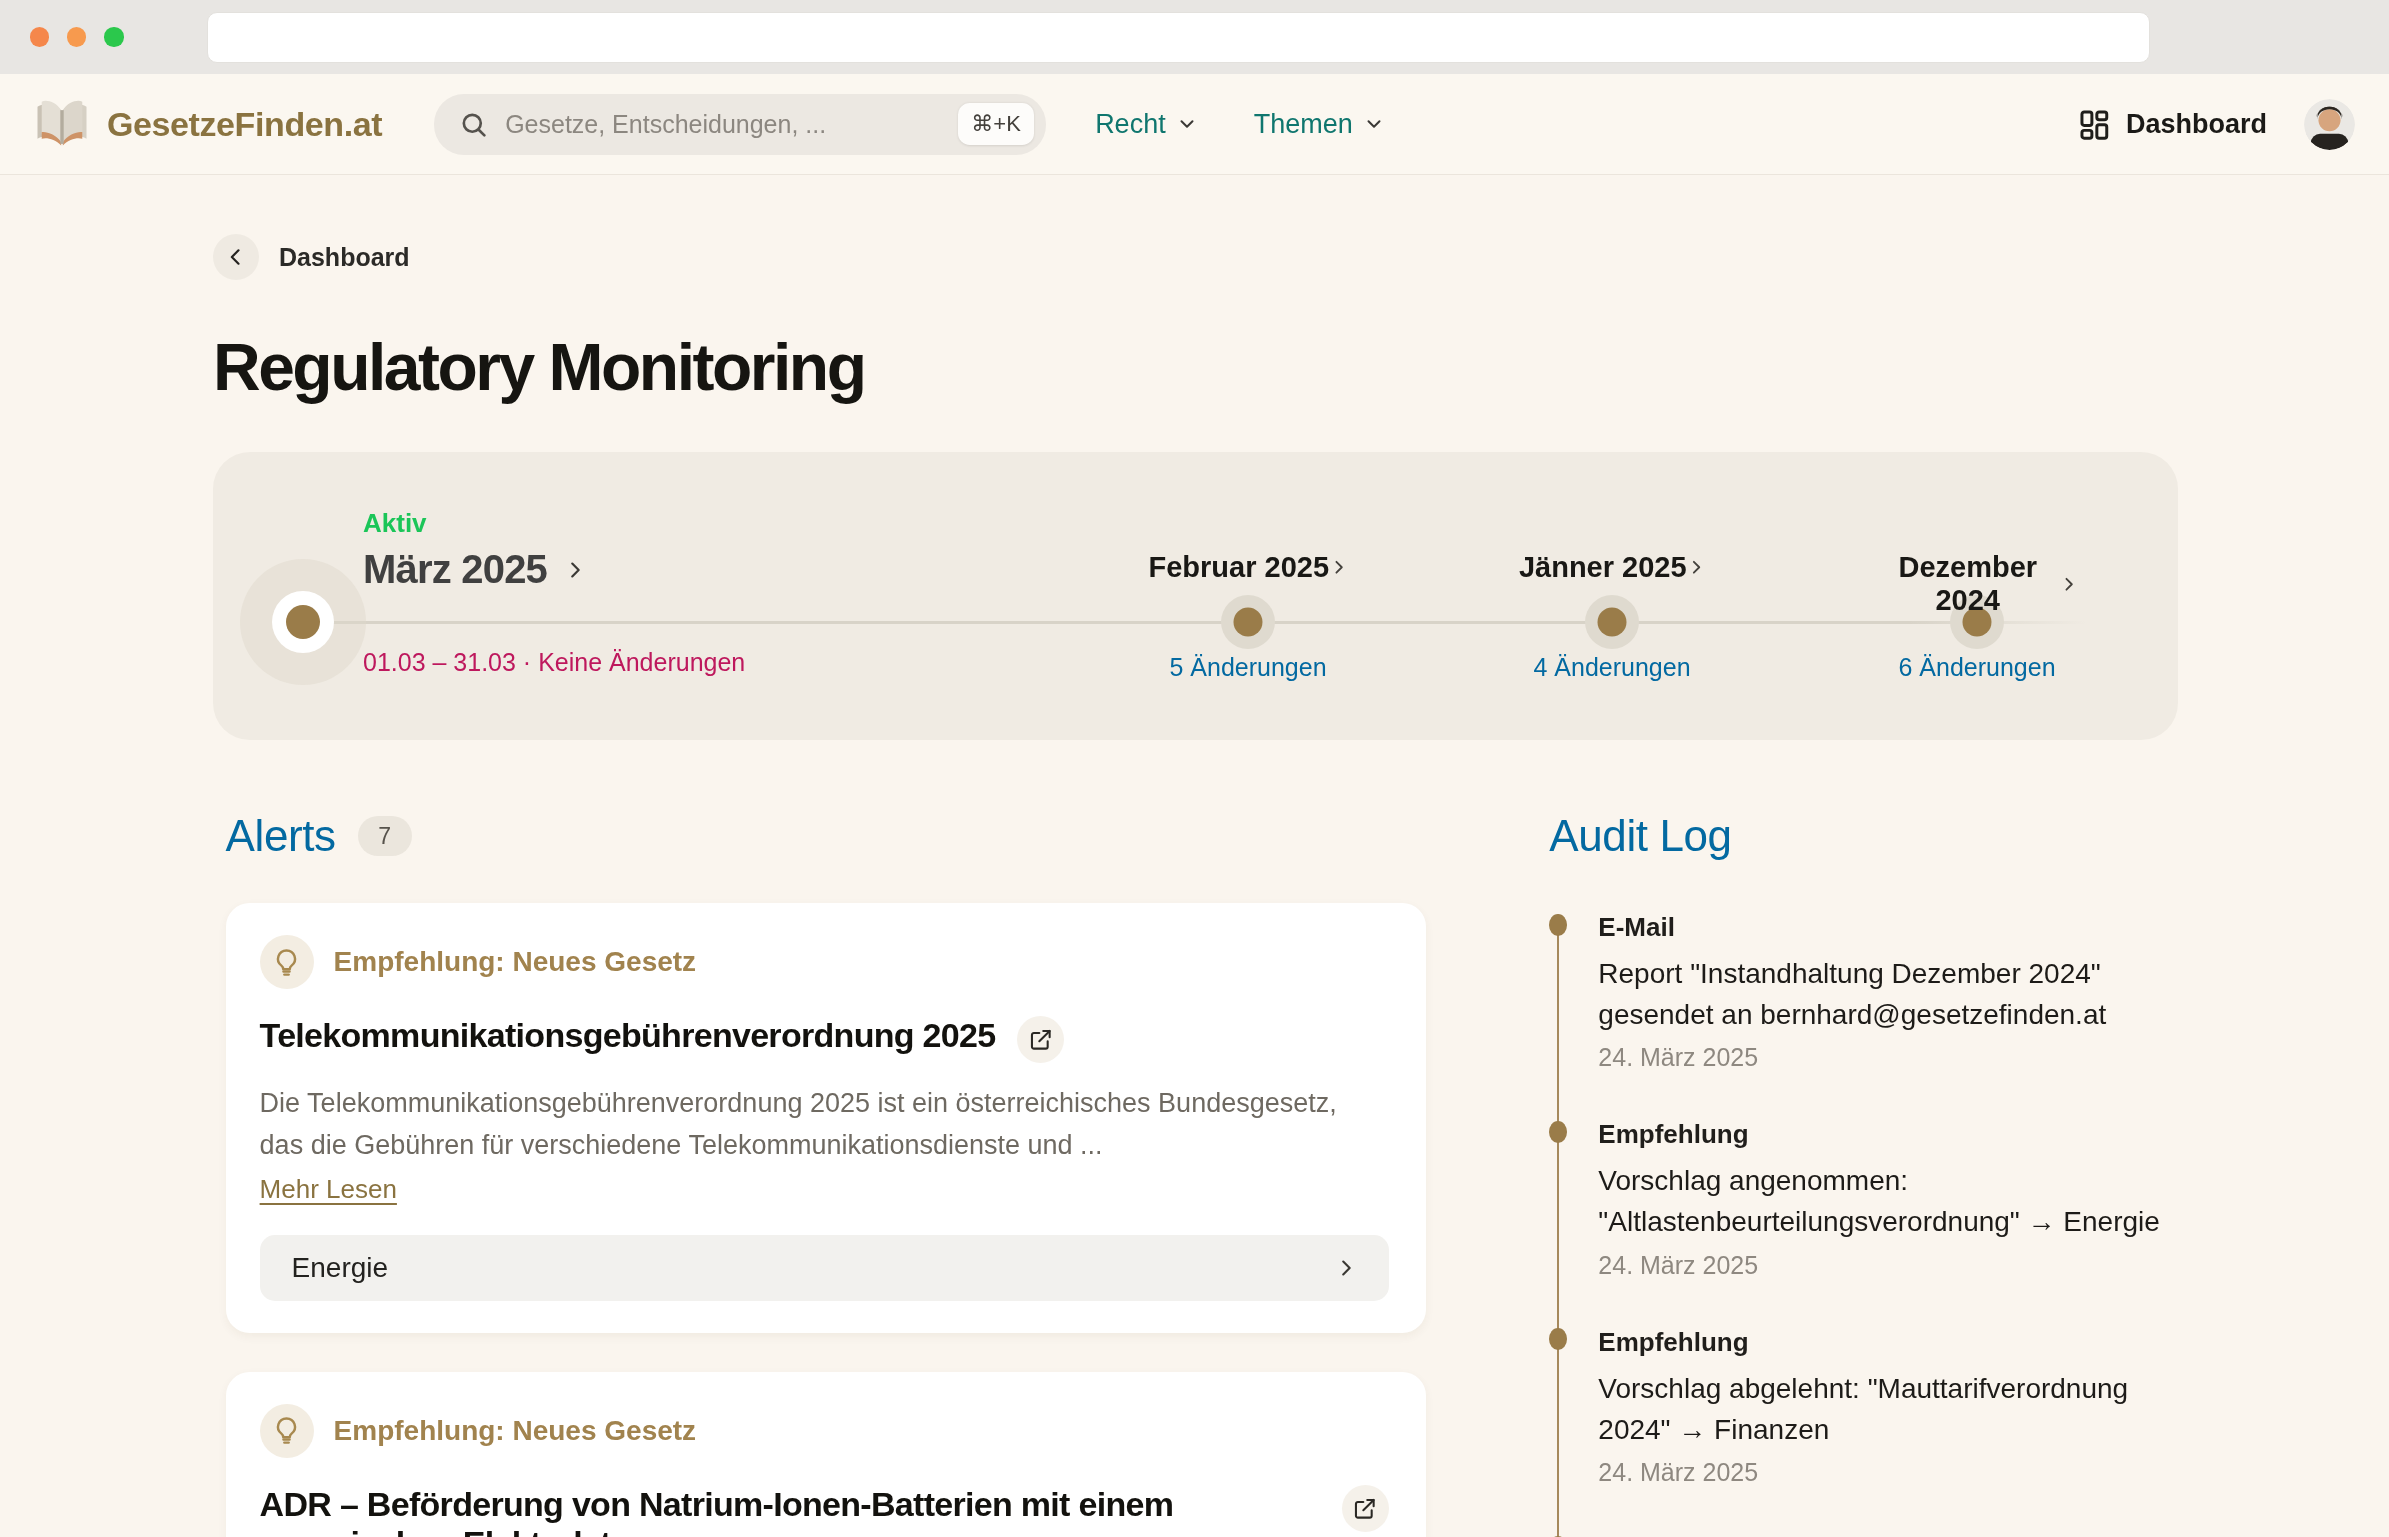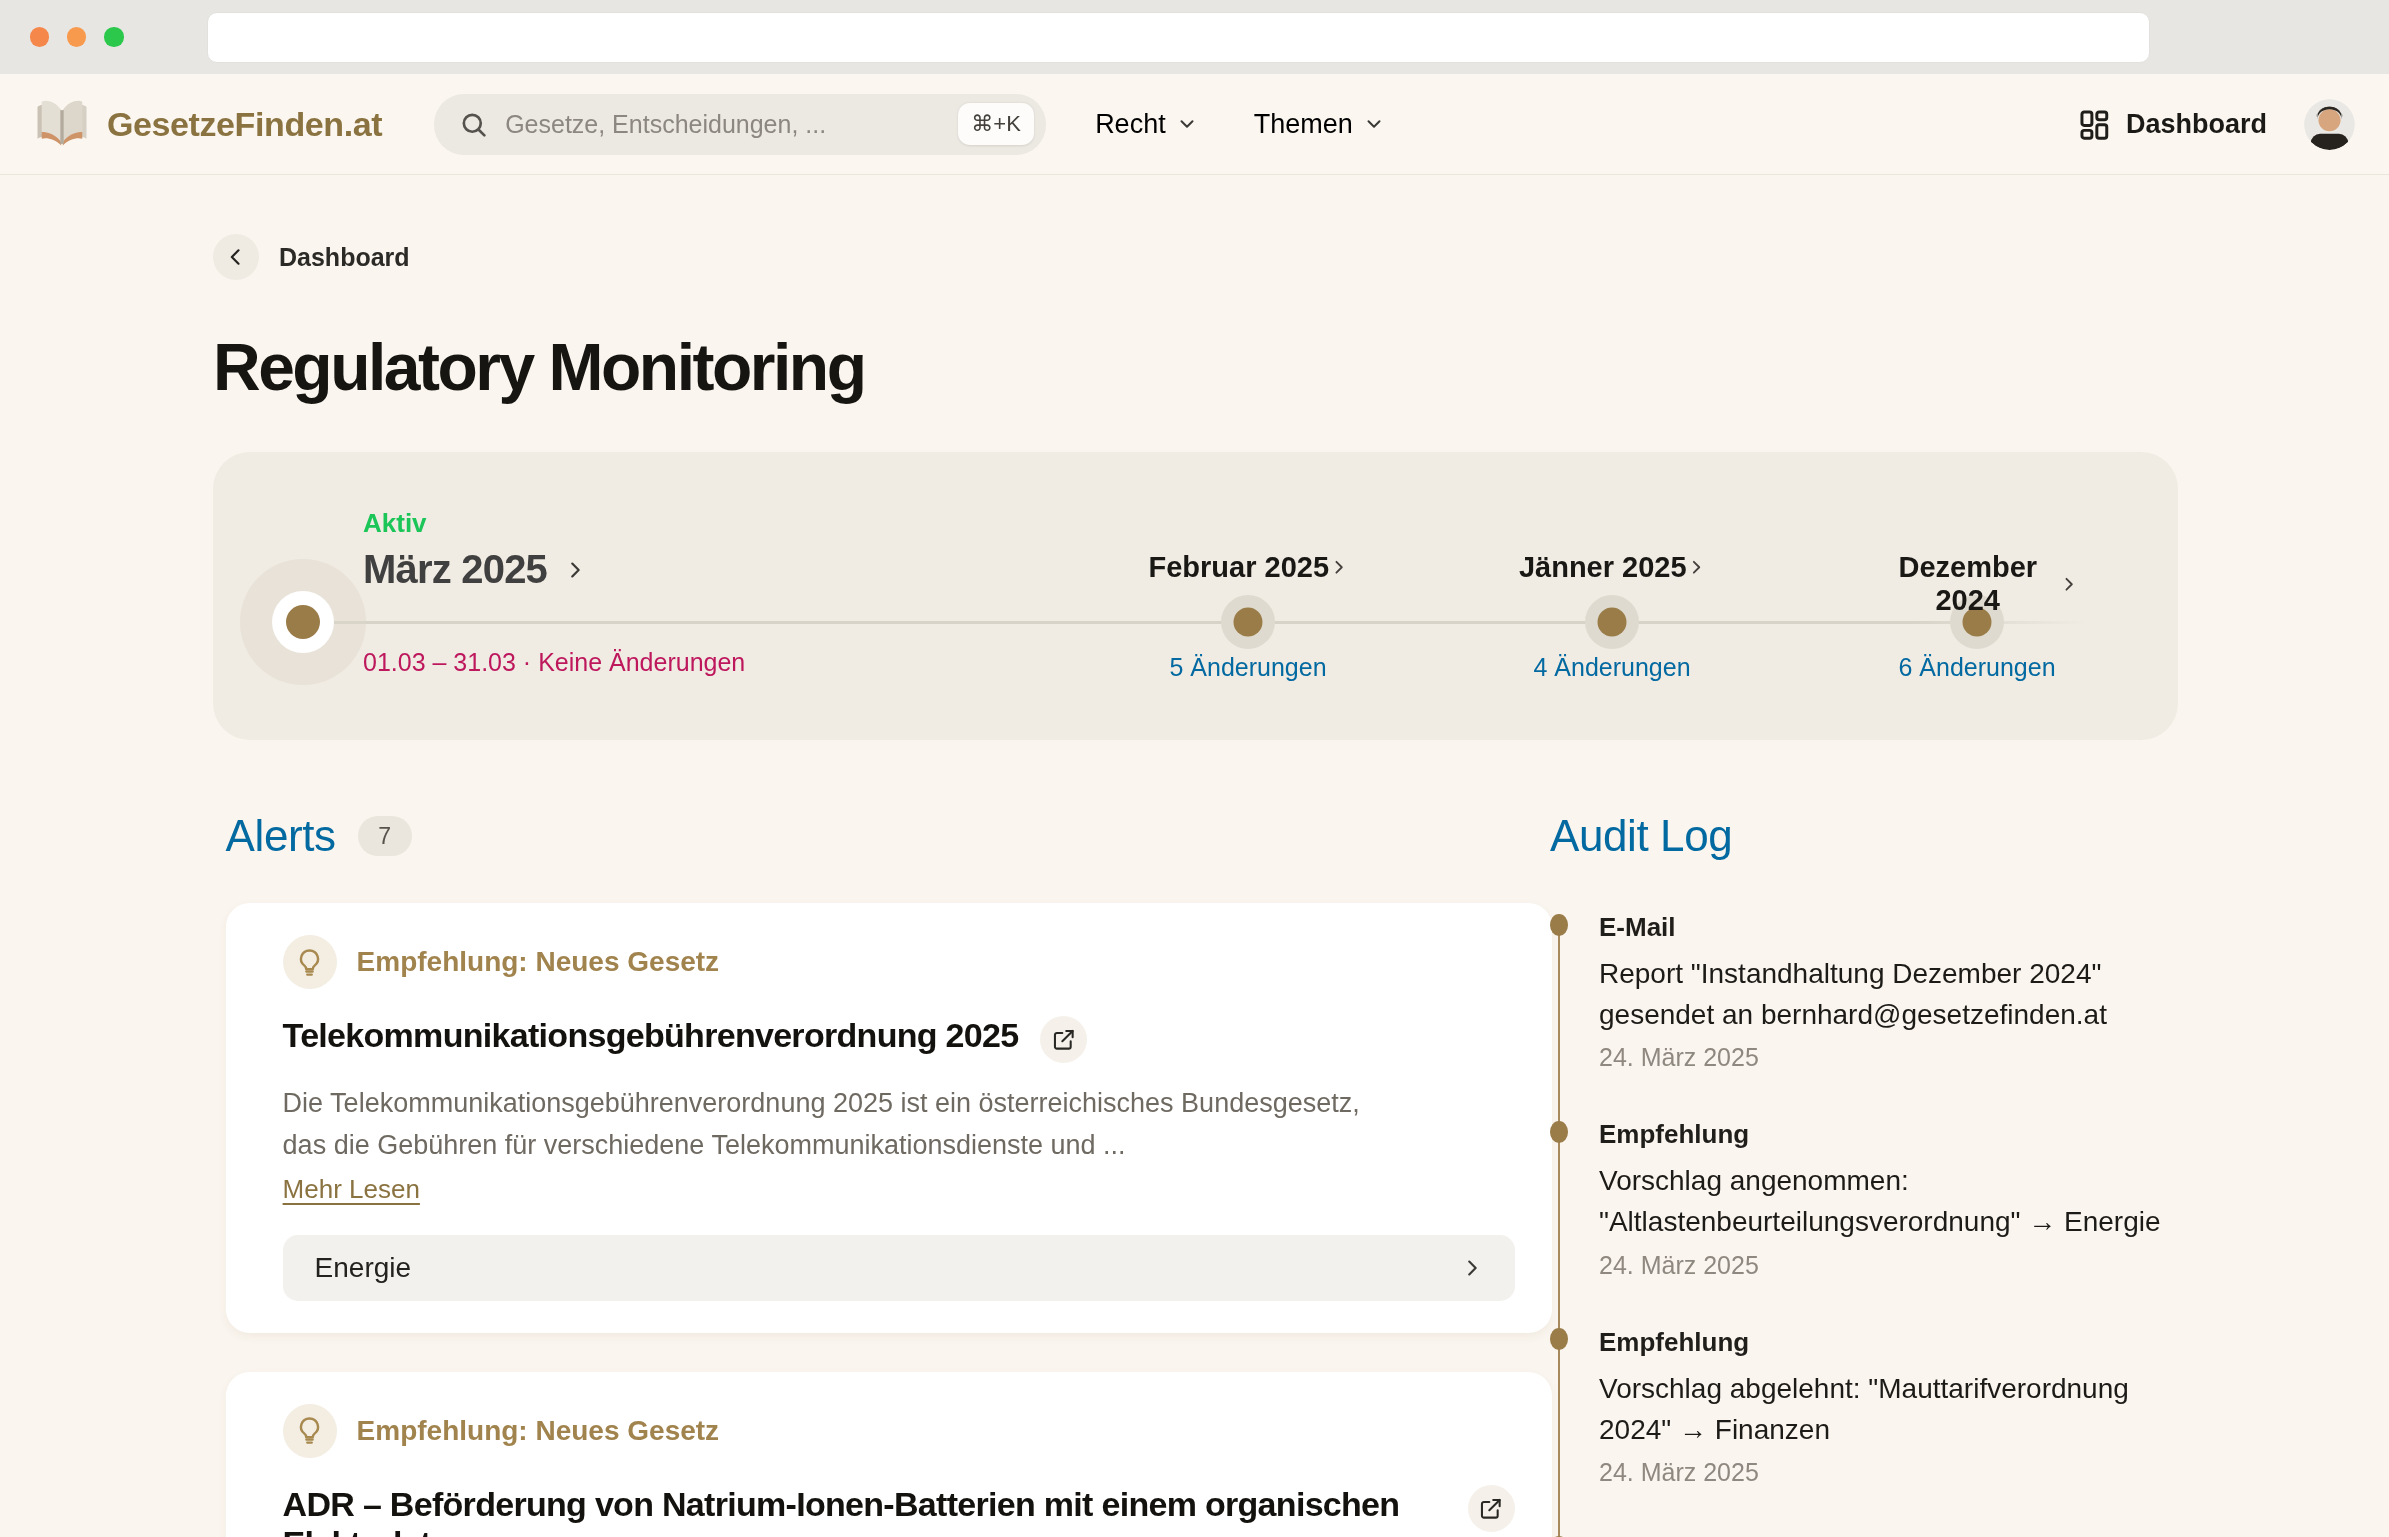--- a/index.html
+++ b/index.html
@@ -24,21 +24,21 @@
   .brand { display:flex; align-items:center; gap:17px; cursor:pointer; }
   .brand-name { font-size:34px; font-weight:700; color:#8A7340; letter-spacing:-0.4px; }
   .searchbox { margin-left:52px; width:612px; height:61px; background:#ECE8E2; border-radius:30px;
                display:flex; align-items:center; padding:0 11.8px 0 25px; }
   .searchbox input { flex:1; border:none; background:transparent; outline:none;
                      font-size:25px; color:#3C3A36; margin-left:17px; font-family:inherit; }
   .searchbox input::placeholder { color:#8C8780; opacity:1; }
   .kbd { background:#FDFCFA; border-radius:11.8px; padding:8.4px 13.5px; font-size:22px; color:#44413C;
          box-shadow:0 0.8px 2.5px rgba(0,0,0,0.10); }
   .nav { display:flex; gap:56px; margin-left:49px; }
-  .nav-item { display:flex; align-items:center; gap:10px; font-size:27px; color:#000000; cursor:pointer; }
+  .nav-item { display:flex; align-items:center; gap:10px; font-size:27px; color:#0f766e; cursor:pointer; }
   .right-zone { margin-left:auto; display:flex; align-items:center; gap:37px; }
   .dash-link { display:flex; align-items:center; gap:15px; font-size:27px; font-weight:600; color:#1B1A17; cursor:pointer; }
   .avatar { width:51px; height:51px; border-radius:50%; overflow:hidden; cursor:pointer; }
 
   
   .main { padding:0 211px 0 213px; }
   .crumb-row { margin-top:59px; display:flex; align-items:center; gap:20px; }
   .back-btn { width:46px; height:46px; border-radius:50%; background:#EFEAE2; border:none;
               display:flex; align-items:center; justify-content:center; cursor:pointer; }
   .crumb-label { font-size:25px; font-weight:600; color:#2B2A27; }
@@ -68,22 +68,22 @@
   
   .columns { margin-top:71px; display:flex; align-items:flex-start; }
   .col-left { width:1250px; }
   .col-right { margin-left:87px; width:629px; }
 
   .sec-head { display:flex; align-items:center; padding-left:12.6px; }
   .sec-title { font-size:44px; font-weight:400; color:#0369a1; letter-spacing:-0.4px; }
   .count-badge { margin-left:22px; min-width:54px; height:40px; padding:0 15px; border-radius:20px;
                  background:#EBE6DD; color:#57534C; font-size:23px; display:flex; align-items:center; justify-content:center; }
 
-  .alert-card { margin-top:42px; margin-left:12.6px; width:1326px; background:#FFFFFF; border-radius:23.6px;
-                padding:32px 37px 32px 57px; box-shadow:0 3.4px 10px rgba(70,55,25,0.05); }
+  .alert-card { margin-top:42px; margin-left:12.6px; width:1200px; background:#FFFFFF; border-radius:23.6px;
+                padding:32px 37px 32px 34px; box-shadow:0 3.4px 10px rgba(70,55,25,0.05); }
   .alert-card + .alert-card { margin-top:39px; }
   .kind-row { display:flex; align-items:center; gap:20px; }
   .bulb-circle { width:54px; height:54px; border-radius:50%; background:#F3EDE2;
                  display:flex; align-items:center; justify-content:center; }
   .kind-label { font-size:28px; font-weight:600; color:#A1834E; }
   .title-row { margin-top:27px; display:flex; align-items:flex-start; gap:22px; }
   .alert-title { font-size:34px; font-weight:700; letter-spacing:-0.7px; color:#13120E; cursor:pointer; }
   .ext-circle { width:47px; height:47px; border-radius:50%; background:#F5F1EA; border:none; flex:0 0 auto;
                 display:flex; align-items:center; justify-content:center; cursor:pointer; }
   .alert-desc { margin-top:18.5px; max-width:1096px; font-size:27px; line-height:42px; color:#6E6961; }

